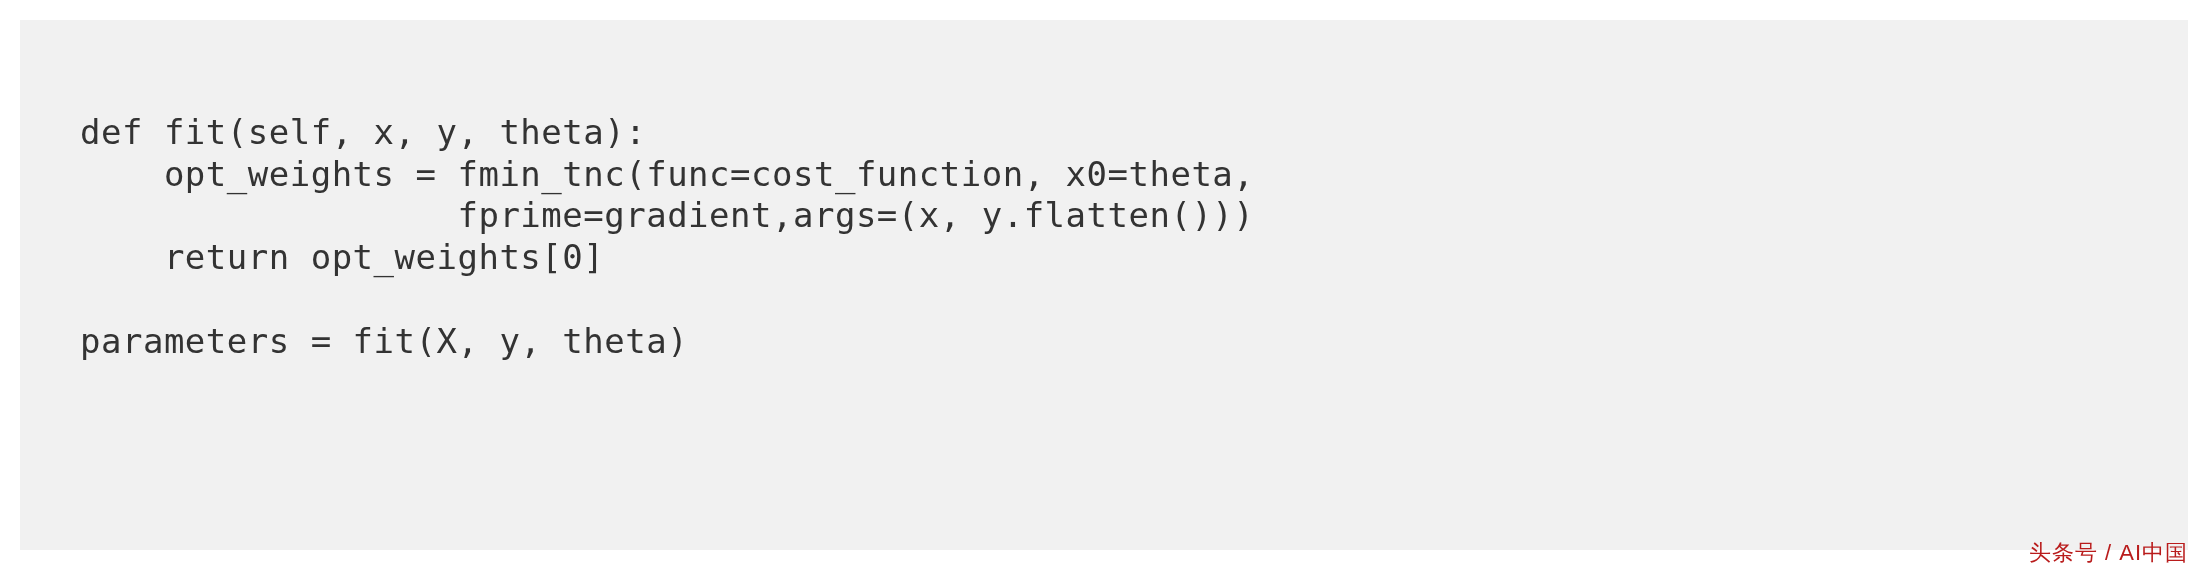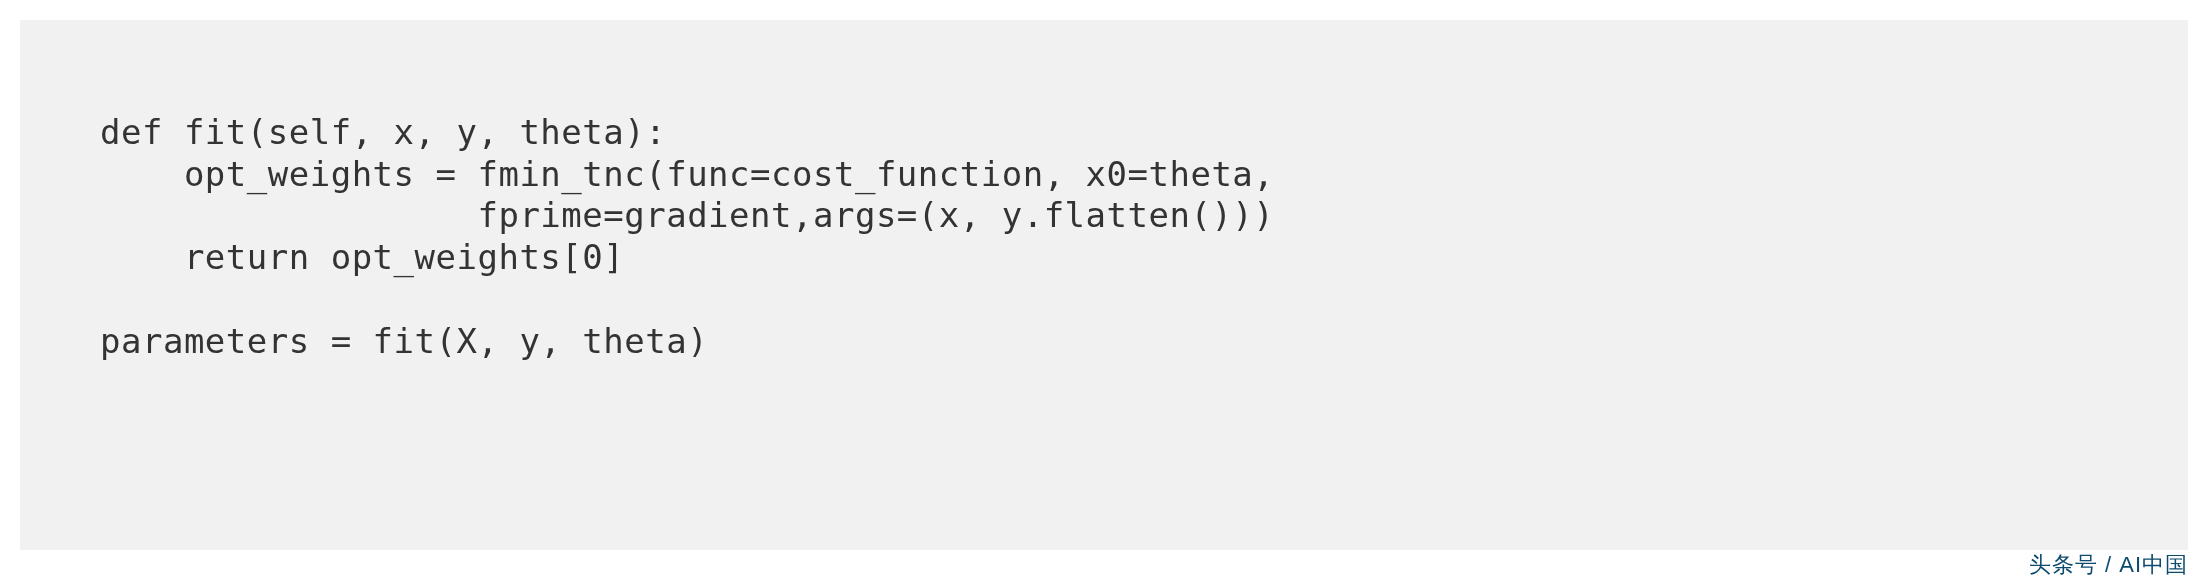--- a/index.html
+++ b/index.html
@@ -11,37 +11,37 @@
     overflow: hidden;
   }
   .code-box {
     position: absolute;
     left: 20px;
     top: 20px;
     width: 2168px;
     height: 530px;
     background: #f1f1f1;
     box-sizing: border-box;
-    padding: 50px 80px;
+    padding: 50px 60px;
   }
   .code-text {
     font-family: "SFMono-Regular","Menlo","Consolas","DejaVu Sans Mono",monospace;
     font-size: 34px;
     line-height: 1.23;
     color: #333333;
     white-space: pre;
     letter-spacing: 0.5px;
   }
   .watermark {
     position: absolute;
     right: 20px;
-    bottom: 0px;
+    bottom: 12px;
     font-family: "Helvetica Neue","Arial","PingFang SC","Microsoft YaHei",sans-serif;
     font-size: 22px;
-    color: #0c4a6e;
+    color: #b91c1c;
     letter-spacing: 1px;
   }
 </style>
 </head>
 <body>
 
 <div class="code-box">
   <div class="code-text">
 <span>def fit(self, x, y, theta):</span>
 <span>    opt_weights = fmin_tnc(func=cost_function, x0=theta,</span>

